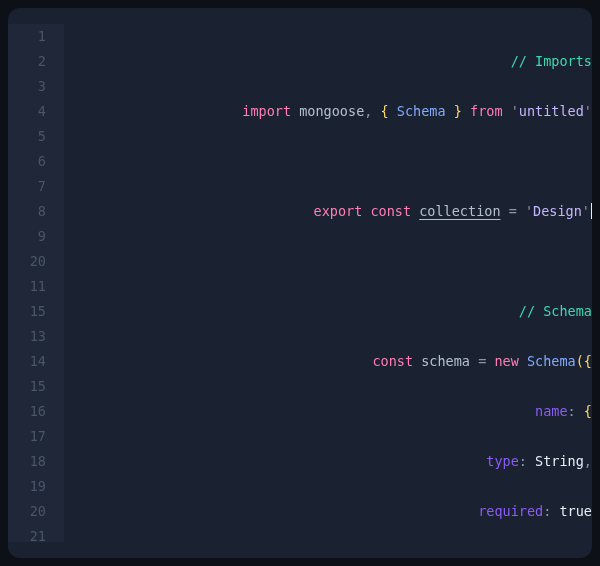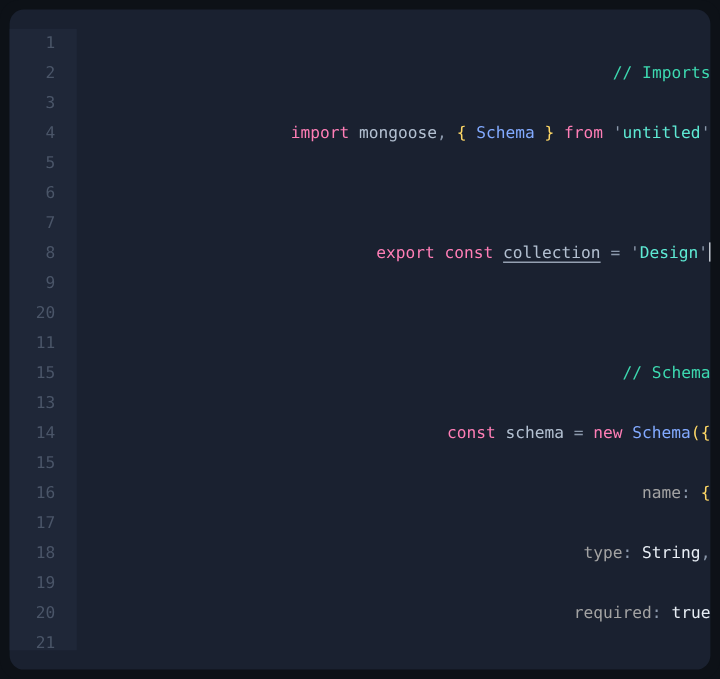--- a/index.html
+++ b/index.html
@@ -46,24 +46,24 @@
       color: #cdd9e5;
       white-space: pre;
       text-align: right;
     }
     .line { height: 25px; display: block; }
     .c-comment { color: #3dd9b0; }
     .c-keyword { color: #ff7eb6; }
     .c-default { color: #b3c0d1; }
     .c-type { color: #82aaff; }
     .c-braces { color: #ffd866; }
-    .c-string { color: #5eead4; }
+    .c-string { color: #c4b5fd; }
     .c-white { color: #e8eef5; }
     .c-punc { color: #8b98ab; }
-    .c-prop { color: #a3a3a3; }
+    .c-prop { color: #8b5cf6; }
     .indent1 { padding-left: 16px; display:inline-block; }
     .indent2 { padding-left: 32px; display:inline-block; }
     .underline-error {
       text-decoration-line: underline;
       text-decoration-style: wavy;
       text-decoration-color: #f47067;
       text-decoration-thickness: 1.5px;
       text-underline-offset: 3px;
       text-decoration: underline;
     }

